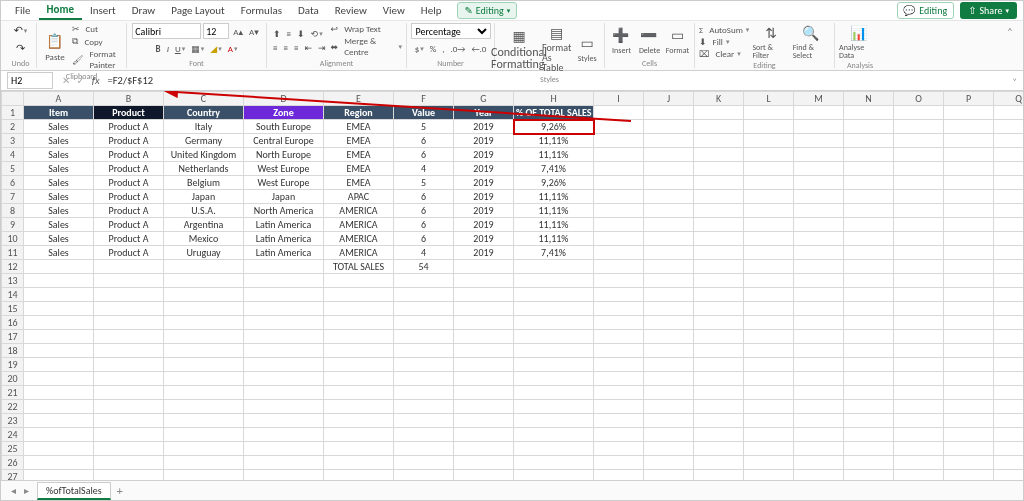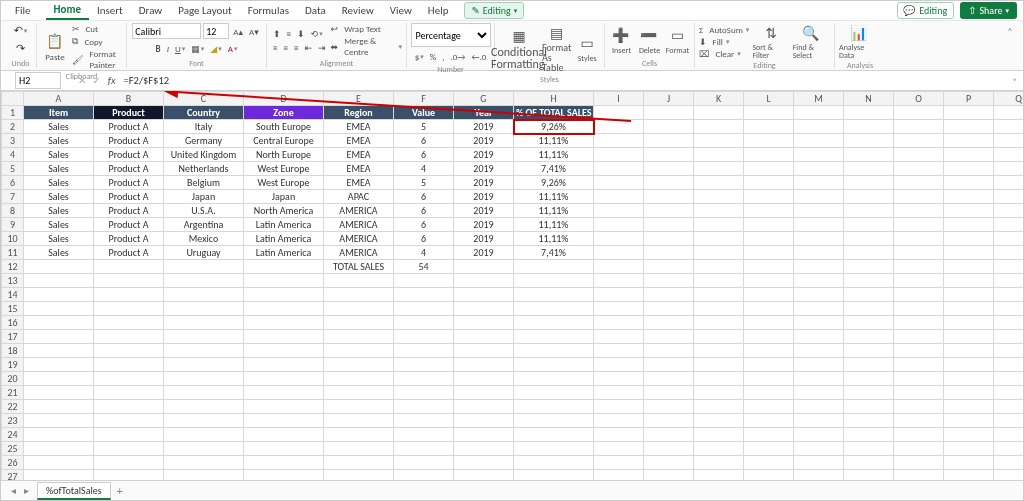--- a/index.html
+++ b/index.html
@@ -2,21 +2,21 @@
 <html><head>
 <meta charset="utf-8">
 <style>
   * { box-sizing: border-box; margin: 0; padding: 0; font-family: "Segoe UI", Calibri, Arial, sans-serif; }
   body { background: #fff; font-size: 11px; color: #333; user-select: none; }
   .app { width: 1024px; height: 501px; display: flex; flex-direction: column; border: 1px solid #ccc; overflow: hidden; }
 
   
   .menu { height: 20px; background: #fff; display: flex; align-items: center; padding: 0 6px; border-bottom: 1px solid #e6e6e6; }
   .menu .tab { padding: 2px 8px; font-size: 11px; color: #444; cursor: pointer; }
-  .menu .tab.active { color: #107c41; border-bottom: 2px solid #107c41; font-weight: 600; margin-left: 7px; }
+  .menu .tab.active { color: #107c41; border-bottom: 2px solid #107c41; font-weight: 600; }
   .menu .right { margin-left: auto; display: flex; gap: 6px; align-items: center; }
   .btn-outline { border: 1px solid #9fd3b6; color: #107c41; padding: 1px 6px; border-radius: 3px; font-size: 10px; display: flex; align-items: center; gap: 3px; }
   .btn-share { background: #107c41; color: #fff; padding: 2px 8px; border-radius: 3px; font-size: 10px; display: flex; align-items: center; gap: 3px; }
   .editing-badge { background: #e8f5ee; border: 1px solid #9fd3b6; color: #107c41; padding: 1px 6px; border-radius: 3px; font-size: 10px; display: flex; align-items: center; gap: 3px; margin-left: 8px; }
   .caret { font-size: 7px; }
 
   
   .ribbon { height: 50px; background: #fafafa; border-bottom: 1px solid #d0d0d0; display: flex; padding: 2px 4px; }
   .grp { display: flex; flex-direction: column; border-right: 1px solid #e0e0e0; padding: 0 4px; }
   .grp .body { flex: 1; display: flex; align-items: center; gap: 3px; }
@@ -27,21 +27,21 @@
   .row { display: flex; align-items: center; gap: 2px; }
   select, input.txt { font-size: 10px; border: 1px solid #ccc; background: #fff; }
   .fontname { width: 69px; height: 16px; font-size: 10px; padding: 0 2px; }
   .fontsize { width: 26px; height: 16px; font-size: 10px; padding: 0 2px; }
   .btnico { padding: 1px 2px; cursor: pointer; display: inline-flex; align-items: center; }
   .big { display: flex; flex-direction: column; align-items: center; width: 40px; font-size: 9px; color: #555; }
   .big .icobox { width: 20px; height: 20px; display: flex; align-items: center; justify-content: center; font-size: 14px; }
 
   
   .fbar { height: 20px; border-bottom: 1px solid #d0d0d0; display: flex; align-items: center; font-size: 10.5px; }
-  .namebox { width: 46px; border: 1px solid #ccc; margin: 14px; padding: 1px 3px; font-size: 10px; background: #fff; }
+  .namebox { width: 46px; border: 1px solid #ccc; margin: 6px; padding: 1px 3px; font-size: 10px; background: #fff; }
   .fx { padding: 0 4px; font-style: italic; color: #555; }
   .formula { flex: 1; padding: 0 4px; position: relative; }
   .cancel-check { color: #aaa; padding: 0 3px; font-size: 10px; }
   .collapse { padding: 0 6px; color: #888; font-size: 9px; }
 
   
   .arrow { position: absolute; top: 0; left: 0; pointer-events: none; z-index: 50; }
 
   
   .gridwrap { flex: 1; overflow: hidden; position: relative; background: #fff; }
@@ -164,21 +164,21 @@
         <div class="col small">
           <span class="row"><span>↩</span>&nbsp;<span>Wrap Text</span></span>
           <span class="row"><span>⬌</span>&nbsp;<span>Merge &amp; Centre</span><span class="dd">▾</span></span>
         </div>
       </div>
       <div class="lbl">Alignment</div>
     </div>
 
     <div class="grp" style="width:88px">
       <div class="body col">
-        <select class="txt" style="width:80px;height:24px">
+        <select class="txt" style="width:80px;height:16px">
           <option>Percentage</option>
         </select>
         <div class="row small">
           <span class="btnico">$<span class="dd">▾</span></span>
           <span class="btnico">%</span>
           <span class="btnico">,</span>
           <span class="btnico">.0→</span>
           <span class="btnico">←.0</span>
         </div>
       </div>

